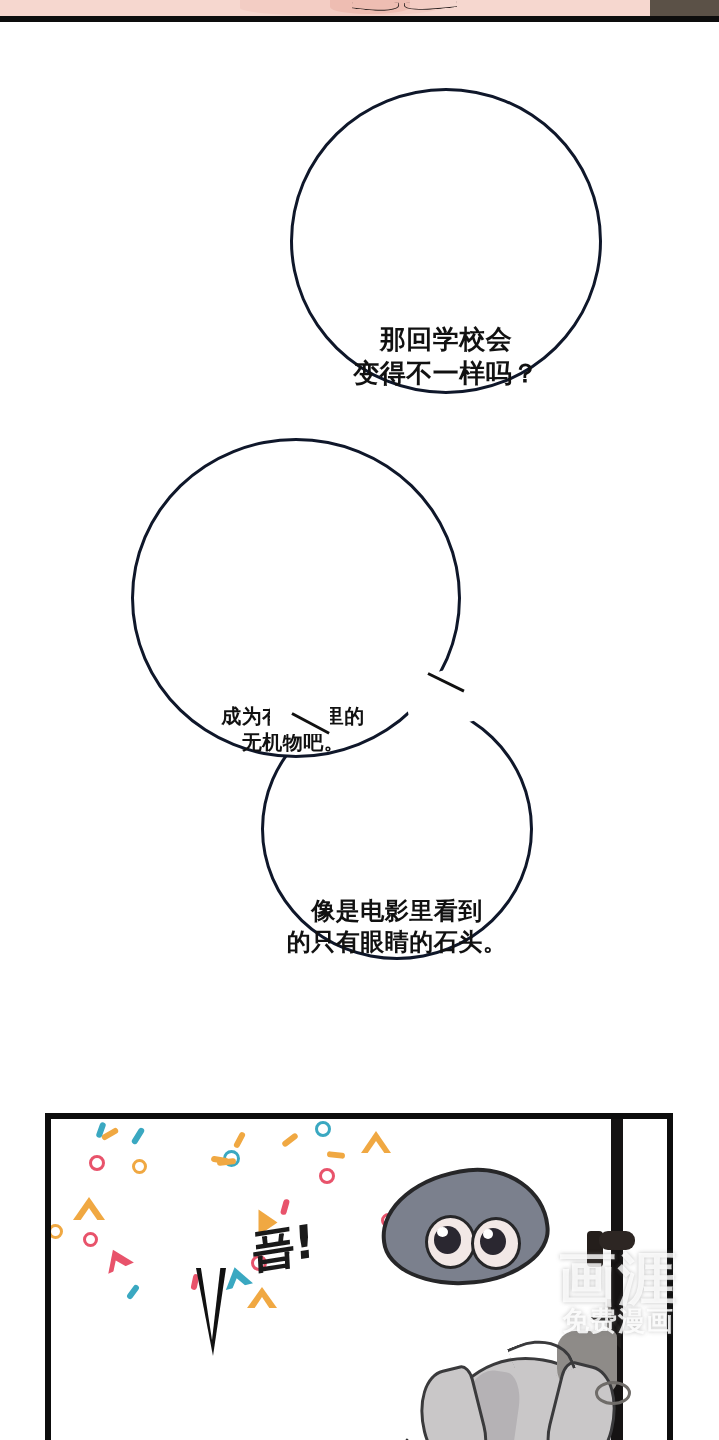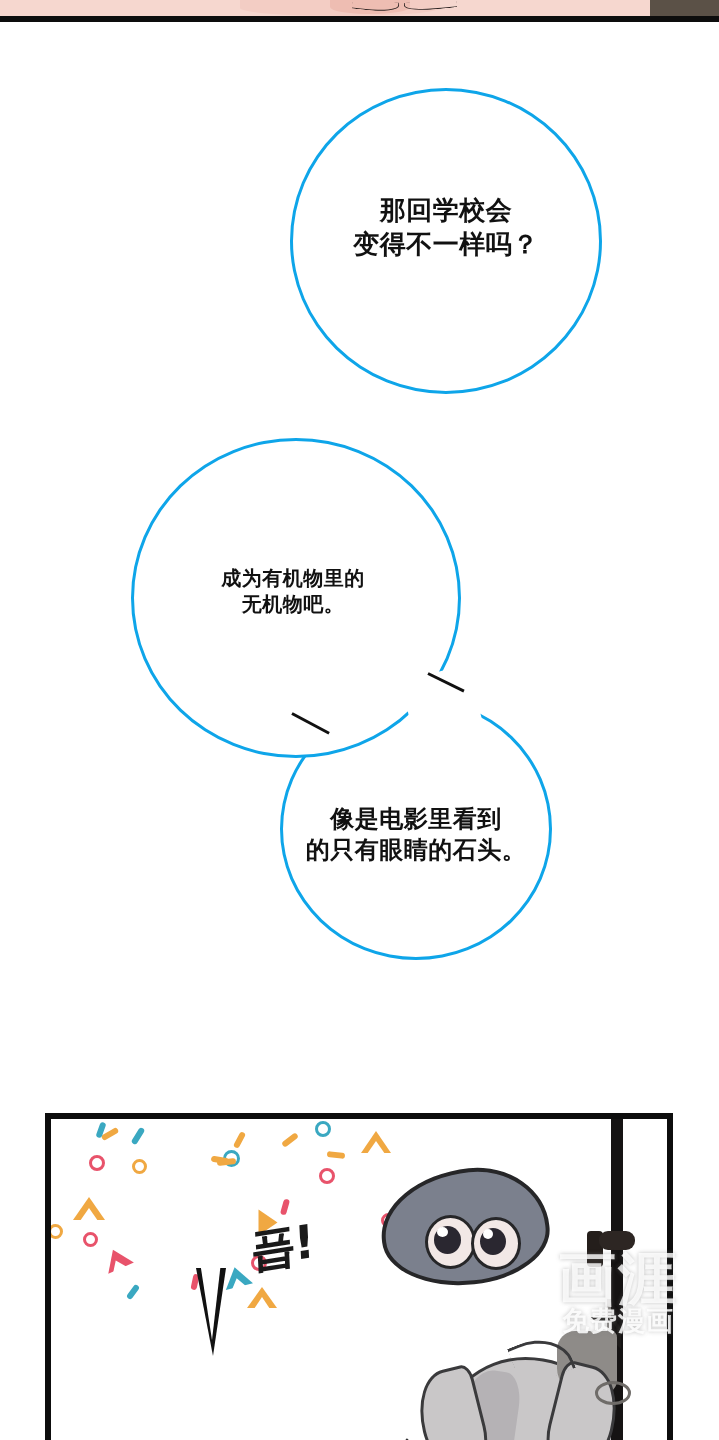--- a/index.html
+++ b/index.html
@@ -74,24 +74,24 @@
     left: 0; top: 16px;
     width: 719px; height: 6px;
     background: #0d0d0d;
   }
 
   
   .bubble {
     position: absolute;
     box-sizing: border-box;
     background: #ffffff;
-    border: 3px solid #0ea5e9;
+    border: 3px solid #0f172a;
     border-radius: 50%;
     display: flex;
-    align-items: center;
+    align-items: flex-end;
     justify-content: center;
   }
   .bubble-text {
     text-align: center;
     color: #111111;
     font-weight: bold;
     letter-spacing: 0.5px;
     white-space: pre-line;
     line-height: 1.30;
   }
@@ -111,21 +111,21 @@
     width: 330px; height: 320px;
     z-index: 6;
   }
   #bubble-2 .bubble-text {
     font-size: 20px;
     margin-top: -14px;
     margin-left: -6px;
   }
 
   #bubble-3 {
-    left: 280px; top: 698px;
+    left: 261px; top: 698px;
     width: 272px; height: 262px;
     z-index: 5;
   }
   #bubble-3 .bubble-text {
     font-size: 24px;
     margin-top: 10px;
   }
   
   .bubble-join {
     position: absolute;

